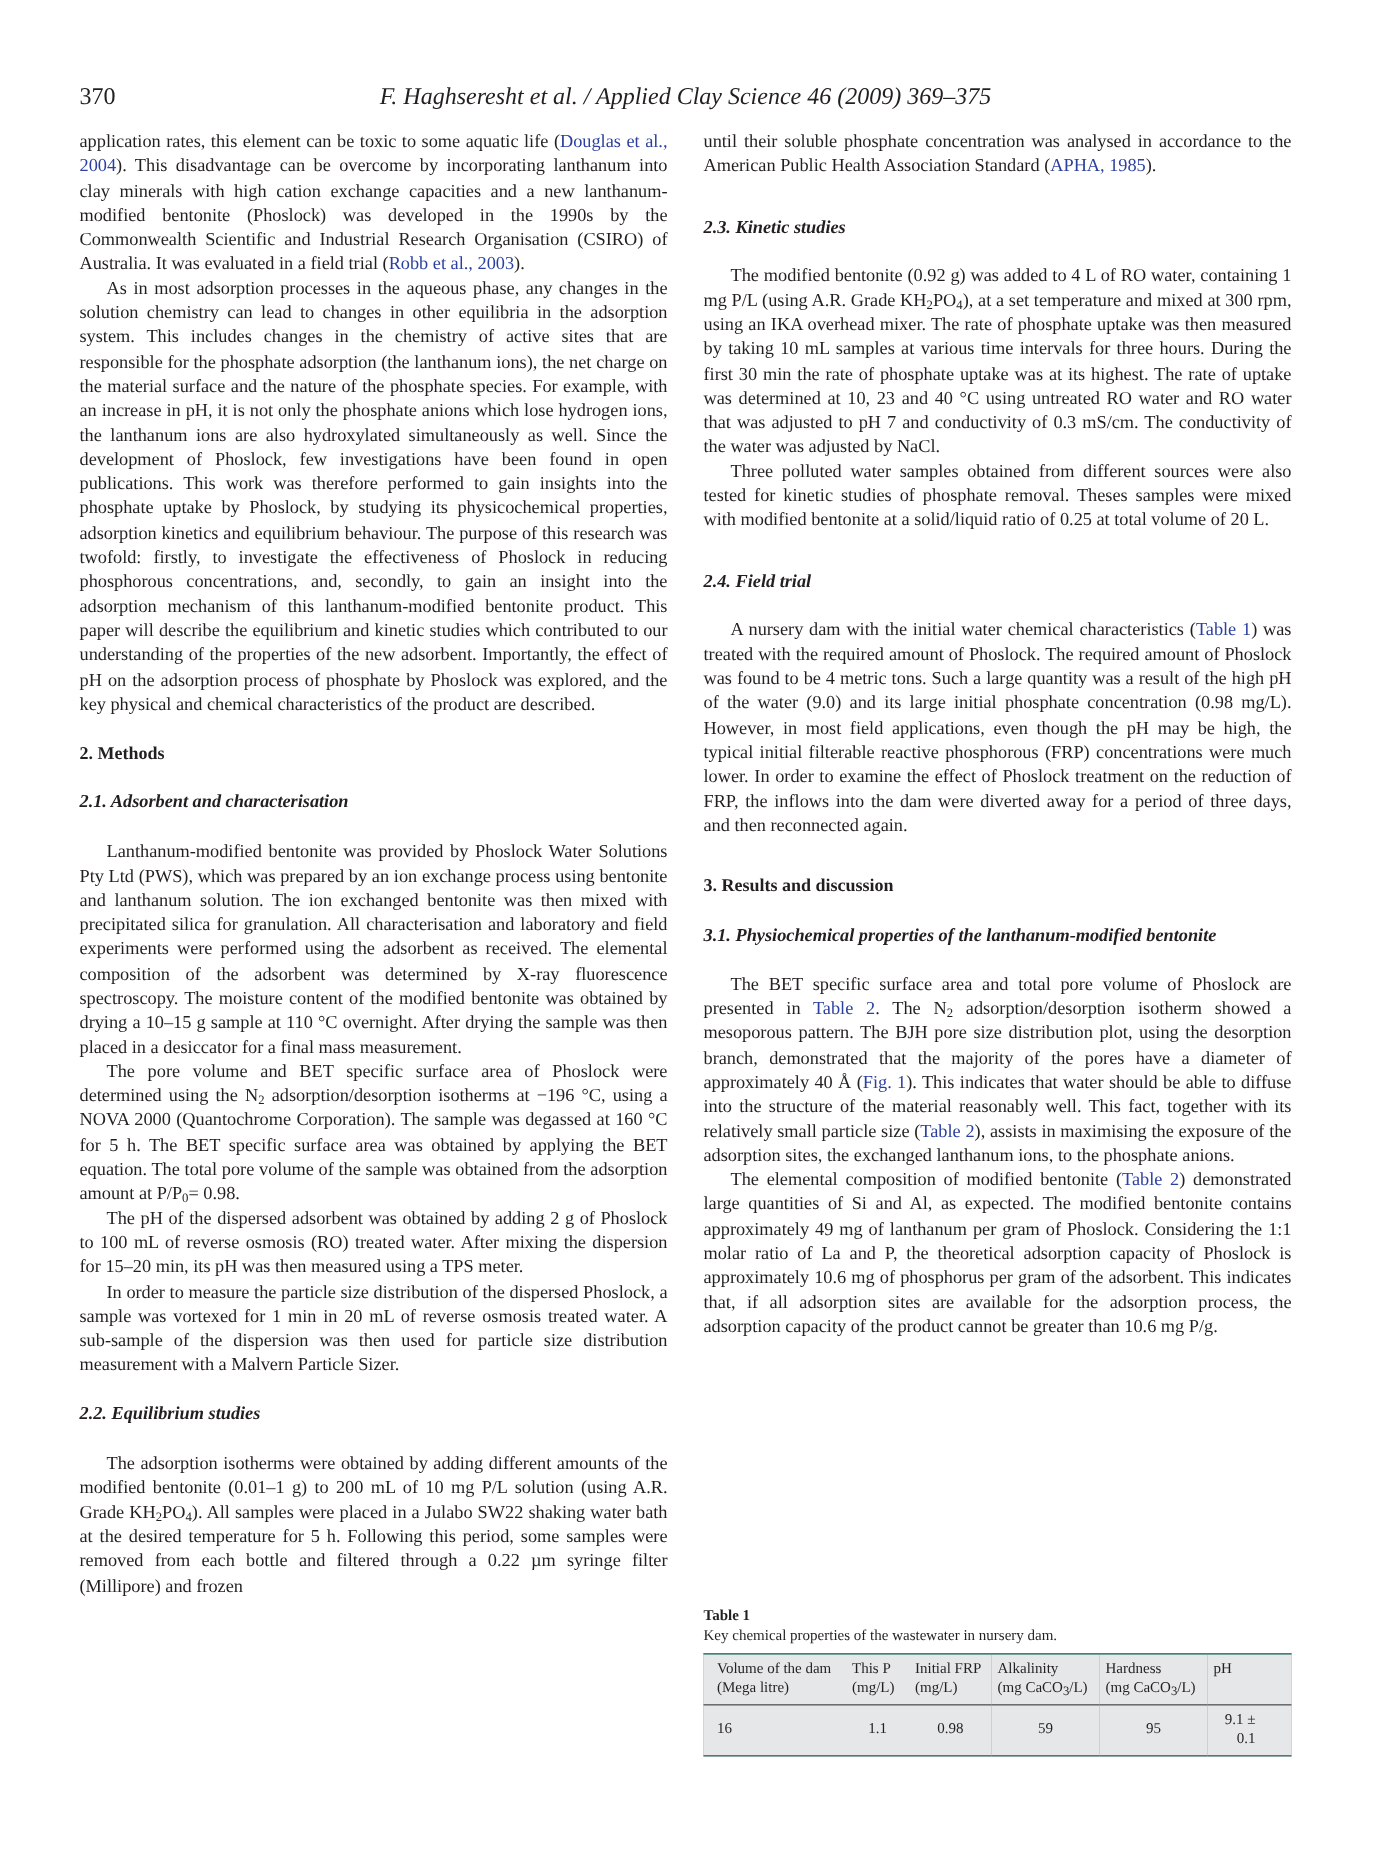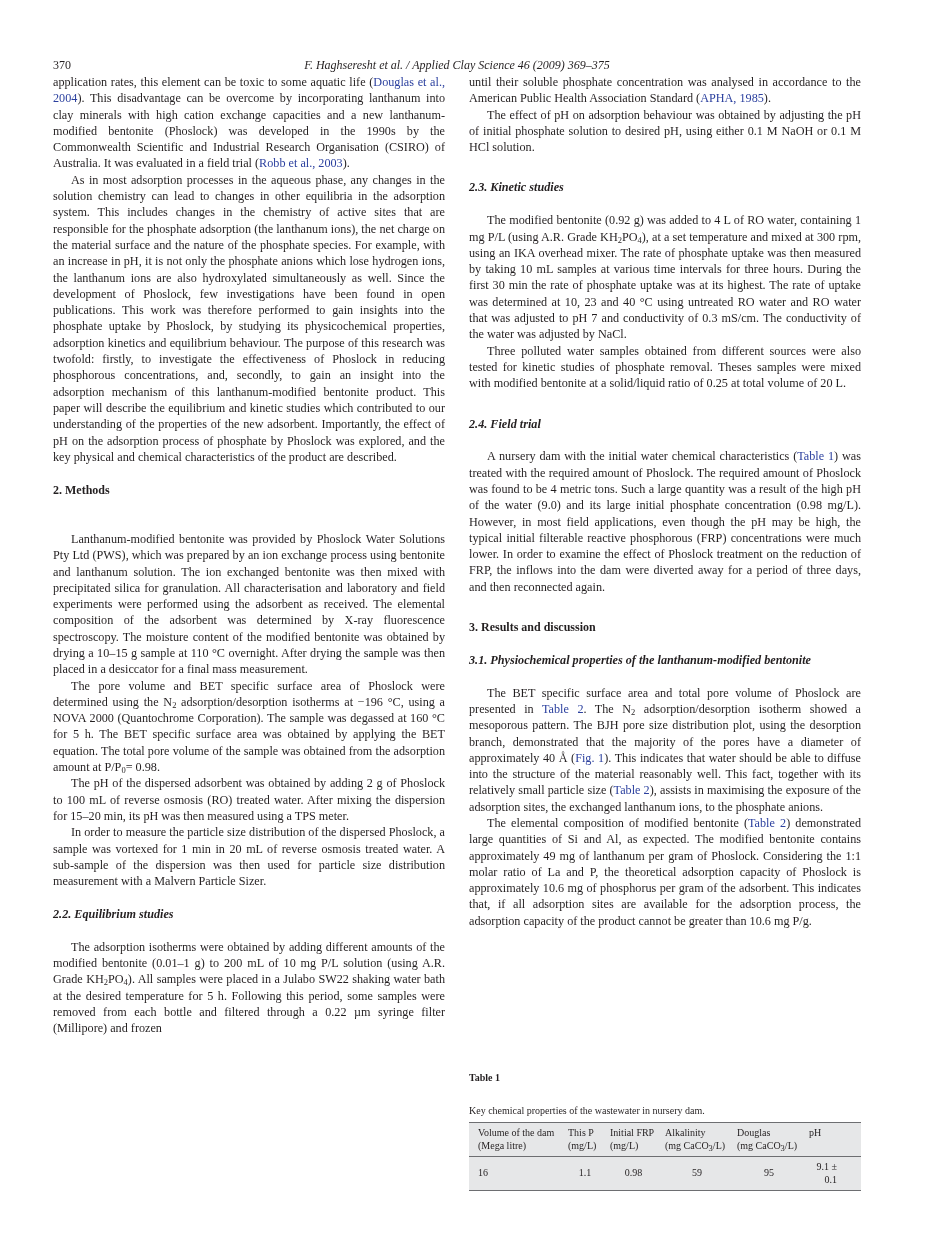--- a/index.html
+++ b/index.html
@@ -11,31 +11,31 @@
     overflow: hidden;
     font-family: "Liberation Serif", "DejaVu Serif", serif;
     color: #231f20;
   }
   .running-head {
     position: absolute;
     top: 58px;
     left: 53px;
     width: 808px;
     height: 14px;
-    font-size: 12px;
+    font-size: 16px;
     line-height: 14px;
   }
   .running-head .page-num { position: absolute; left: 0; top: 0; }
   .running-head .journal-ref {
     position: absolute; left: 0; right: 0; top: 0; text-align: center;
     font-style: italic;
   }
   .column {
     position: absolute;
-    top: 74px;
+    top: 86px;
     width: 392px;
     font-size: 12.2px;
     line-height: 16.3px;
     text-align: justify;
     hyphens: manual;
   }
   .col-left { left: 53px; }
   .col-right { left: 469px; }
   p.para { text-indent: 18px; }
   p.noindent { text-indent: 0; }
@@ -58,21 +58,21 @@
   sub { font-size: 8.5px; vertical-align: -2px; line-height: 0; }
 
   
   .table-block {
     position: absolute;
     left: 469px;
     top: 1071px;
     width: 392px;
   }
   .table-label { font-weight: bold; font-size: 10px; line-height: 13px; }
-  .table-caption { font-size: 10px; line-height: 13px; margin-bottom: 5px; margin-top: 20px; }
+  .table-caption { font-size: 10px; line-height: 13px; margin-bottom: 5px; }
   table.data-table {
     width: 392px;
     border-collapse: collapse;
     font-size: 10px;
     line-height: 12.5px;
     background: #14b8a6;
   }
   table.data-table thead tr { background: #e6e7e8; }
   table.data-table thead th {
     font-weight: normal;
@@ -101,37 +101,37 @@
 </div>
 
 <div class="column col-left">
   <p class="noindent"><span>application rates, this element can be toxic to some aquatic life (</span><span class="link">Douglas et al., 2004</span><span>). This disadvantage can be overcome by incorporating lanthanum into clay minerals with high cation exchange capacities and a new lanthanum-modified bentonite (Phoslock) was developed in the 1990s by the Commonwealth Scientific and Industrial Research Organisation (CSIRO) of Australia. It was evaluated in a field trial (</span><span class="link">Robb et al., 2003</span><span>).</span></p>
 
   <p class="para">As in most adsorption processes in the aqueous phase, any changes in the solution chemistry can lead to changes in other equilibria in the adsorption system. This includes changes in the chemistry of active sites that are responsible for the phosphate adsorption (the lanthanum ions), the net charge on the material surface and the nature of the phosphate species. For example, with an increase in pH, it is not only the phosphate anions which lose hydrogen ions, the lanthanum ions are also hydroxylated simultaneously as well. Since the development of Phoslock, few investigations have been found in open publications. This work was therefore performed to gain insights into the phosphate uptake by Phoslock, by studying its physicochem­ical properties, adsorption kinetics and equilibrium behaviour. The purpose of this research was twofold: firstly, to investigate the effectiveness of Phoslock in reducing phosphorous concentrations, and, secondly, to gain an insight into the adsorption mechanism of this lanthanum-modified bentonite product. This paper will describe the equilibrium and kinetic studies which contributed to our understanding of the properties of the new adsorbent. Importantly, the effect of pH on the adsorption process of phosphate by Phoslock was explored, and the key physical and chemical characteristics of the product are described.</p>
 
   <div class="gap-md"></div>
   <h2 class="section">2. Methods</h2>
   <div class="gap-md"></div>
+  <h3 class="subsection">2.1. Adsorbent and characterisation</h3>
   <div class="gap-md"></div>
 
   <p class="para">Lanthanum-modified bentonite was provided by Phoslock Water Solutions Pty Ltd (PWS), which was prepared by an ion exchange process using bentonite and lanthanum solution. The ion exchanged bentonite was then mixed with precipitated silica for granulation. All characterisation and laboratory and field experiments were per­formed using the adsorbent as received. The elemental composition of the adsorbent was determined by X-ray fluorescence spectroscopy. The moisture content of the modified bentonite was obtained by drying a 10–15 g sample at 110 °C overnight. After drying the sample was then placed in a desiccator for a final mass measurement.</p>
   <p class="para"><span>The pore volume and BET specific surface area of Phoslock were determined using the N</span><sub>2</sub><span> adsorption/desorption isotherms at −196 °C, using a NOVA 2000 (Quantochrome Corporation). The sample was degassed at 160 °C for 5 h. The BET specific surface area was obtained by applying the BET equation. The total pore volume of the sample was obtained from the adsorption amount at P/P</span><sub>0</sub><span>= 0.98.</span></p>
   <p class="para">The pH of the dispersed adsorbent was obtained by adding 2 g of Phoslock to 100 mL of reverse osmosis (RO) treated water. After mixing the dispersion for 15–20 min, its pH was then measured using a TPS meter.</p>
   <p class="para">In order to measure the particle size distribution of the dispersed Phoslock, a sample was vortexed for 1 min in 20 mL of reverse osmosis treated water. A sub-sample of the dispersion was then used for particle size distribution measurement with a Malvern Particle Sizer.</p>
 
   <div class="gap-md"></div>
   <h3 class="subsection">2.2. Equilibrium studies</h3>
   <div class="gap-md"></div>
 
   <p class="para"><span>The adsorption isotherms were obtained by adding different amounts of the modified bentonite (0.01–1 g) to 200 mL of 10 mg P/L solution (using A.R. Grade KH</span><sub>2</sub><span>PO</span><sub>4</sub><span>). All samples were placed in a Julabo SW22 shaking water bath at the desired temperature for 5 h. Following this period, some samples were removed from each bottle and filtered through a 0.22 µm syringe filter (Millipore) and frozen</span></p>
 </div>
 
 <div class="column col-right">
   <p class="noindent"><span>until their soluble phosphate concentration was analysed in accor­dance to the American Public Health Association Standard (</span><span class="link">APHA, 1985</span><span>).</span></p>
-  <p class="para">The effect of pH on adsorption behaviour was obtained by adjusting the pH of initial phosphate solution to desired pH, using either 0.1 M NaOH or 0.1 M HCl solution.</p>
 
   <div class="gap-lg"></div>
   <h3 class="subsection">2.3. Kinetic studies</h3>
   <div class="gap-md"></div>
 
   <p class="para"><span>The modified bentonite (0.92 g) was added to 4 L of RO water, containing 1 mg P/L (using A.R. Grade KH</span><sub>2</sub><span>PO</span><sub>4</sub><span>), at a set temperature and mixed at 300 rpm, using an IKA overhead mixer. The rate of phosphate uptake was then measured by taking 10 mL samples at various time intervals for three hours. During the first 30 min the rate of phosphate uptake was at its highest. The rate of uptake was determined at 10, 23 and 40 °C using untreated RO water and RO water that was adjusted to pH 7 and conductivity of 0.3 mS/cm. The conductivity of the water was adjusted by NaCl.</span></p>
   <p class="para">Three polluted water samples obtained from different sources were also tested for kinetic studies of phosphate removal. Theses samples were mixed with modified bentonite at a solid/liquid ratio of 0.25 at total volume of 20 L.</p>
 
   <div class="gap-lg"></div>
   <h3 class="subsection">2.4. Field trial</h3>
@@ -165,21 +165,21 @@
         </th>
         <th style="width:55px">
           <span class="th-line">Initial FRP</span>
           <span class="th-line">(mg/L)</span>
         </th>
         <th style="width:72px">
           <span class="th-line">Alkalinity</span>
           <span class="th-line"><span>(mg CaCO</span><sub>3</sub><span>/L)</span></span>
         </th>
         <th style="width:72px">
-          <span class="th-line">Douglas</span>
+          <span class="th-line">Hardness</span>
           <span class="th-line"><span>(mg CaCO</span><sub>3</sub><span>/L)</span></span>
         </th>
         <th>
           <span class="th-line">pH</span>
         </th>
       </tr>
     </thead>
     <tbody>
       <tr>
         <td>16</td>

